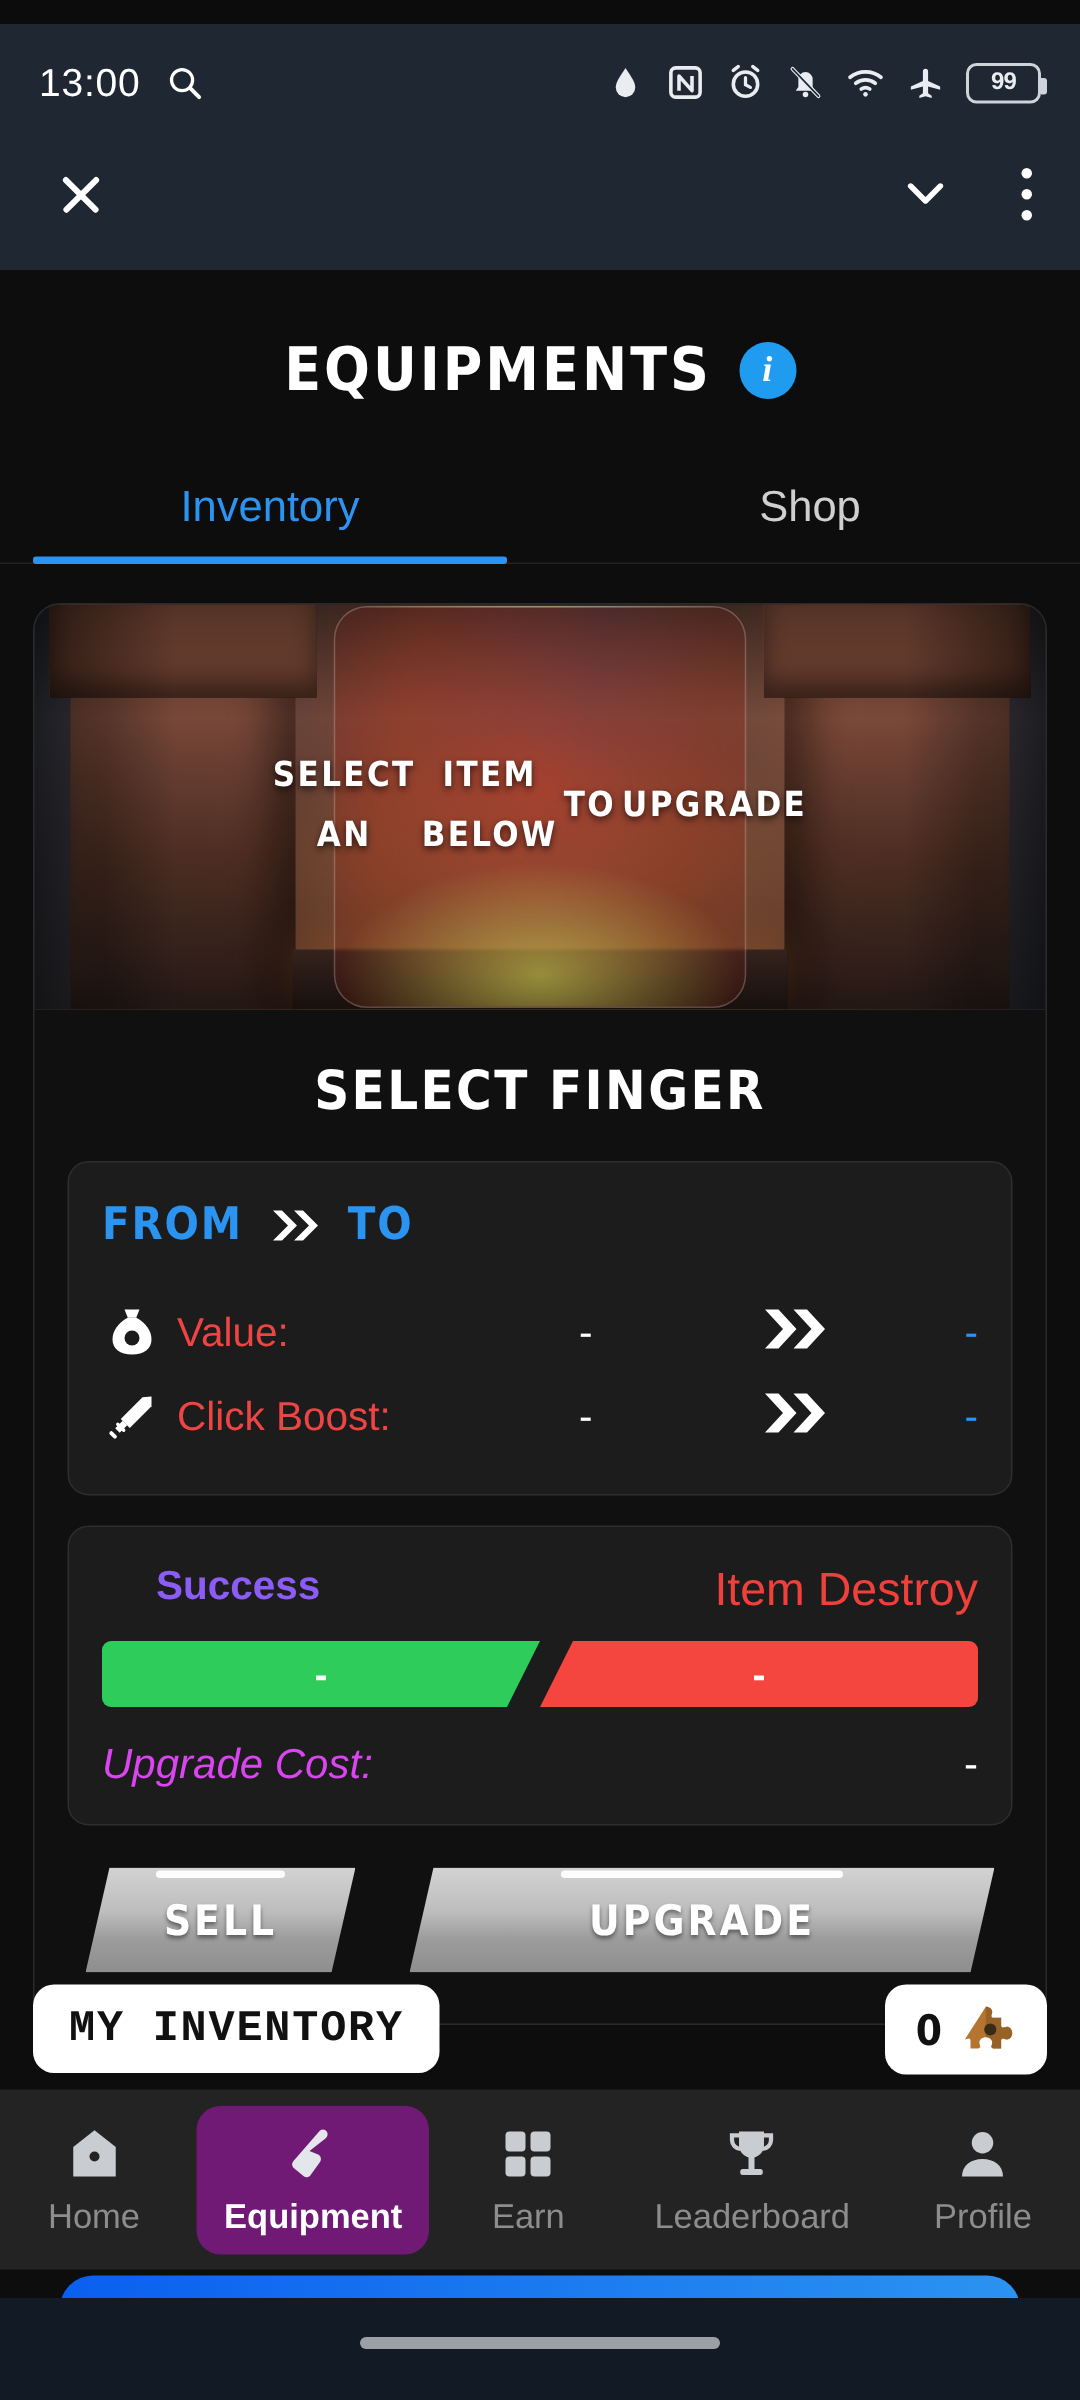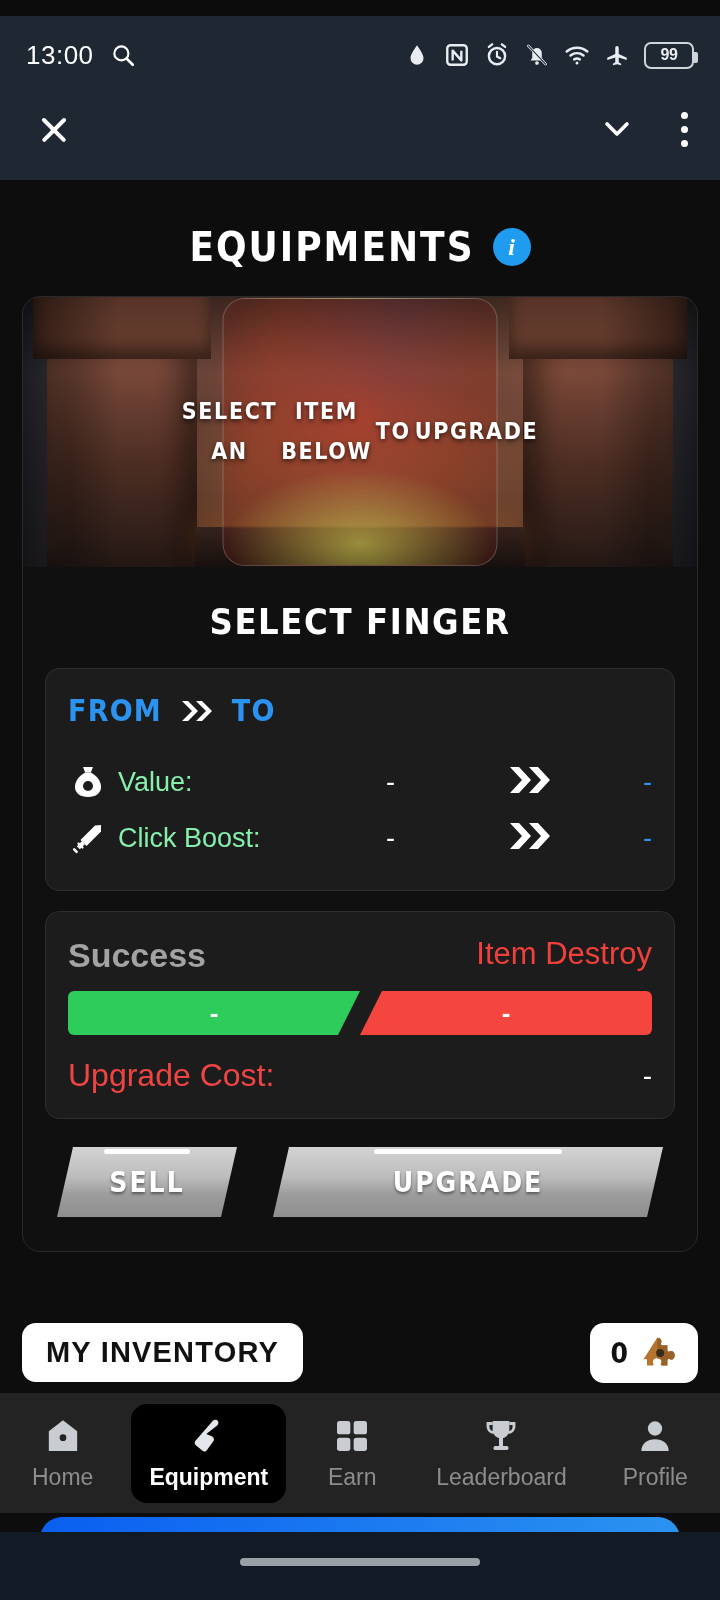--- a/index.html
+++ b/index.html
@@ -154,47 +154,47 @@
   .fromto .lbl {
     color:#2b93f0; font-size:30px; font-weight:800; letter-spacing:1.2px;
     font-family:"DejaVu Sans", sans-serif; font-stretch:condensed;
   }
   .dchev { display:inline-flex; }
   .dchev svg { display:block; }
 
   .statrow { display:flex; align-items:center; height:56px; }
   .statrow .ico { width:40px; display:flex; justify-content:center; }
   .statrow .ico svg { display:block; }
-  .statrow .name { color:#86efac; font-size:27px; margin-left:10px; }
+  .statrow .name { color:#ef4444; font-size:27px; margin-left:10px; }
   .statrow .v1 { color:#fff; font-size:27px; position:absolute; left:278px; }
   .statrow .mid { position:absolute; left:400px; }
   .statrow .v2 { color:#2b93f0; font-size:27px; position:absolute; right:0; }
   .statrow-inner { position:relative; flex:1; display:flex; align-items:center; height:56px; }
 
   .riskhead { display:flex; justify-content:space-between; margin-bottom:16px; }
-  .riskhead .succ { color:#a3a3a3; font-size:34px; font-weight:700; }
+  .riskhead .succ { color:#8b5cf6; font-size:27px; font-weight:700;margin-left:36px; }
   .riskhead .dest { color:#f0403c; font-size:31px; font-weight:400; }
 
   .riskbar { position:relative; height:44px; display:flex; }
   .riskbar .seg {
     position:absolute; top:0; height:44px;
     display:flex; align-items:center; justify-content:center;
     color:#fff; font-size:26px; font-weight:700;
   }
   .riskbar .green {
     left:0; width:50%; background:#2ecc5b; border-radius:6px 0 0 6px;
     clip-path:polygon(0 0, 100% 0, calc(100% - 22px) 100%, 0 100%);
   }
   .riskbar .red {
     right:0; width:50%; background:#f4463f; border-radius:0 6px 6px 0;
     clip-path:polygon(22px 0, 100% 0, 100% 100%, 0 100%);
   }
 
   .costrow { display:flex; justify-content:space-between; align-items:center; margin-top:22px; }
-  .costrow .lbl { color:#ef4444; font-size:32px; }
+  .costrow .lbl { color:#d946ef; font-size:28px;font-style:italic; }
   .costrow .val { color:#fff; font-size:28px; }
 
   
   .actions { display:flex; gap:36px; padding:8px 34px 34px; align-items:center; }
   .gbtn {
     position:relative; height:70px; cursor:pointer;
     background:linear-gradient(180deg,#d3d3d3 0%,#bdbdbd 42%,#9c9c9c 68%,#8e8e8e 100%);
     clip-path:polygon(16px 0, 100% 0, calc(100% - 16px) 100%, 0 100%);
     display:flex; align-items:center; justify-content:center;
     box-shadow:0 5px 0 rgba(0,0,0,.55);
@@ -210,21 +210,21 @@
   }
   .gbtn.sell { width:180px; }
   .gbtn.upgrade { width:390px; }
 
   
   .invbar { position:absolute; left:22px; right:22px; top:1143px; }
   .invrow { display:flex; justify-content:space-between; align-items:flex-start; }
   .pill-left {
     background:#fff; color:#111; font-size:29px; font-weight:700; letter-spacing:1.2px;
     padding:13px 24px; border-radius:14px;
-    font-family:Liberation Sans, sans-serif; font-stretch:condensed;
+    font-family:Liberation Mono, monospace; font-stretch:condensed;
   }
   .pill-right {
     background:#fff; color:#111; border-radius:14px; padding:11px 20px;
     display:flex; align-items:center; gap:12px;
   }
   .pill-right .num {
     font-size:28px; font-weight:700;
     font-family:"DejaVu Sans", sans-serif; font-stretch:condensed;
   }
   .puzzle { width:38px; height:38px; }
@@ -233,21 +233,21 @@
   
   .bottomnav {
     position:absolute; left:0; right:0; top:1213px; height:120px;
     background:#232323;
     display:flex; align-items:center; justify-content:space-around; padding:0 4px;
   }
   .navitem {
     display:flex; flex-direction:column; align-items:center; gap:8px;
     padding:12px 18px; border-radius:16px; cursor:pointer; min-width:92px;
   }
-  .navitem.active { background:#000000;justify-content:center; }
+  .navitem.active { background:#701a75;justify-content:center; }
   .navitem .nico { width:40px; height:40px; }
   .navitem .nico svg { width:100%; height:100%; display:block; }
   .navitem .nlabel { font-size:23px; color:#8d8d8d; }
   .navitem.active .nlabel { color:#fff; font-weight:700; }
 
   .bluebtn {
     position:absolute; left:40px; right:40px; top:1337px; height:44px;
     border-radius:22px 22px 0 0;
     background:linear-gradient(90deg,#0a5ff0,#2b93f0);
   }
@@ -338,20 +338,24 @@
     </div>
   </div>
 
   <div class="body">
 
     <div class="page-title-row">
       <div class="page-title">EQUIPMENTS</div>
       <div class="info-badge">i</div>
     </div>
 
+    <div class="tabs">
+      <div class="tab active">Inventory</div>
+      <div class="tab">Shop</div>
+    </div>
 
     <div class="card">
 
       <div class="forge">
         <div class="pillarL"></div>
         <div class="pillarR"></div>
         <div class="cap capL"></div>
         <div class="cap capR"></div>
         <div class="anvil"></div>
         <div class="shadowEdge"></div>

